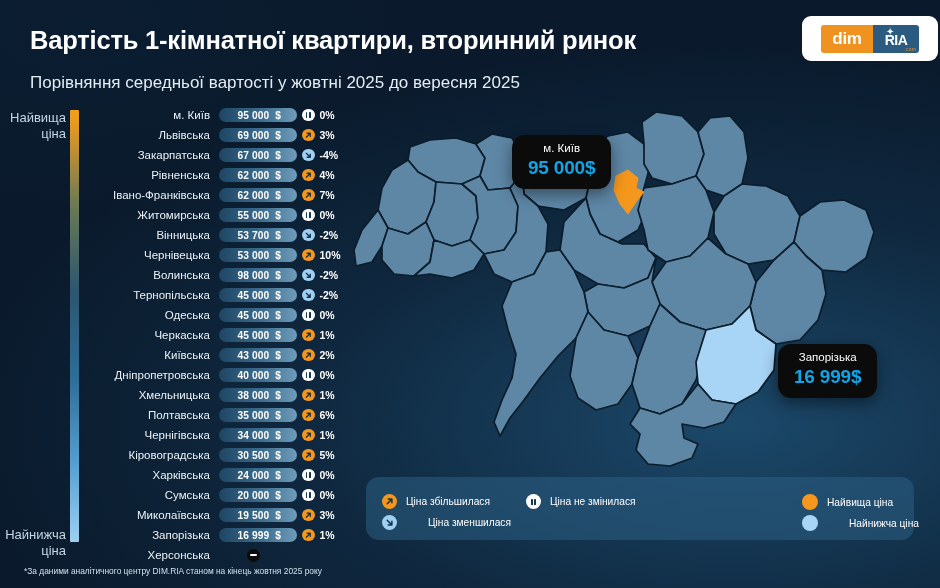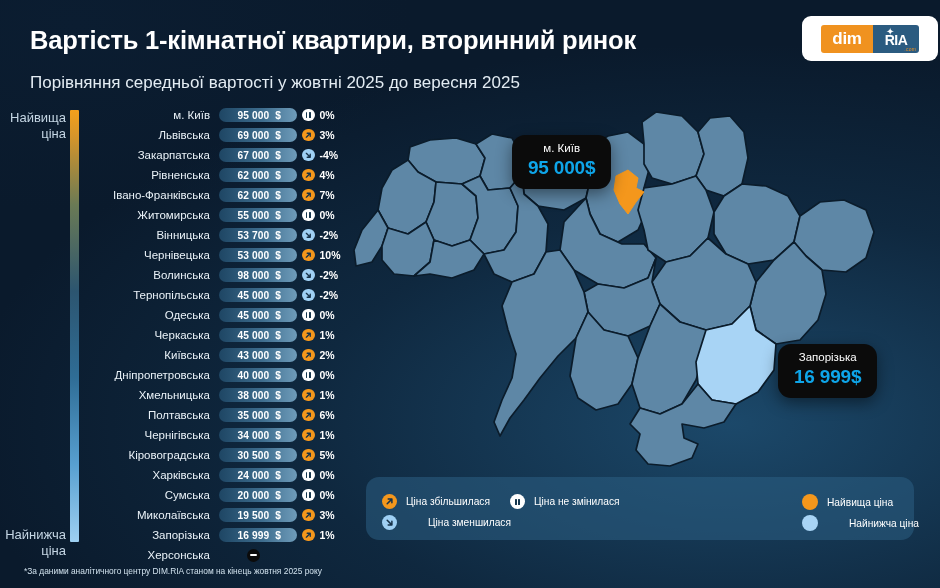--- a/index.html
+++ b/index.html
@@ -125,21 +125,21 @@
     background:rgba(44,94,131,.55);border-radius:13px;
   }
   .lg-item{position:absolute;display:flex;align-items:center;}
   .lg-ico{
     width:15px;height:15px;border-radius:50%;flex:0 0 15px;
     display:flex;align-items:center;justify-content:center;margin-right:9px;
   }
   .lg-ico.big{width:16px;height:16px;flex:0 0 16px;}
   .lg-txt{font-size:10.2px;color:#ffffff;white-space:nowrap;font-weight:500;}
   .lg-c1{left:16px;}
-  .lg-c2{left:144px;}
+  .lg-c2{left:160px;}
   .lg-c3{left:416px;padding-left:20px;}
   .lg-r1{top:17px;}
   .lg-r2{top:38px;gap:22px;}
 
   
   .footer{
     position:absolute;left:24px;top:566px;
     font-size:8.4px;color:#cfe0ec;white-space:nowrap;
   }
 </style>

